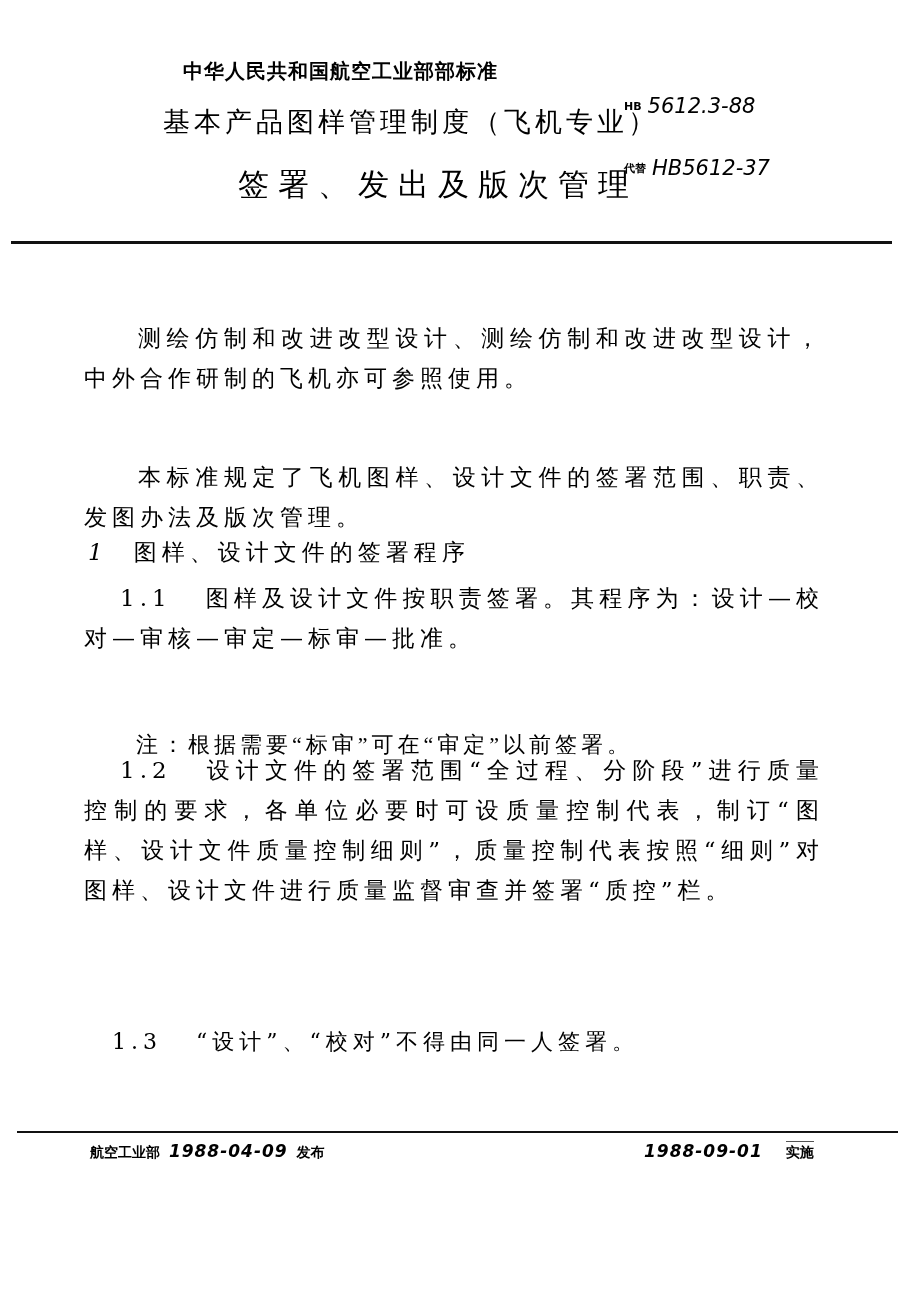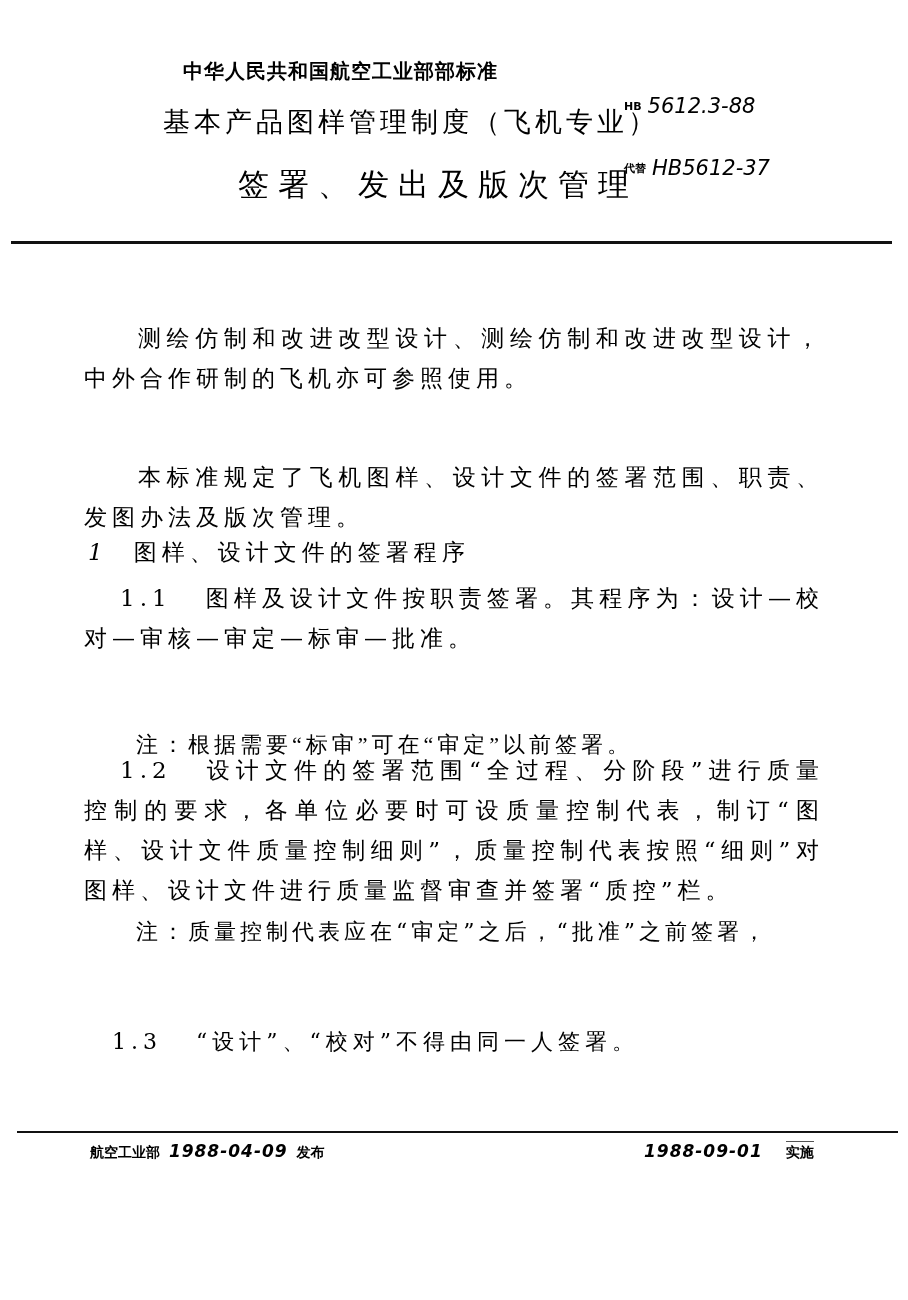--- a/index.html
+++ b/index.html
@@ -164,21 +164,20 @@
 
 <div class="body-text clause-1-1">
   <span class="num-label">1.1</span><span>图样及设计文件按职责签署。其程序为：设计—校对—审核—审定—标审—批准。</span>
 </div>
 <div class="abs note-1">注：根据需要“标审”可在“审定”以前签署。</div>
 
 <div class="body-text clause-1-2">
   <span class="num-label">1.2</span><span>设计文件的签署范围“全过程、分阶段”进行质量控制的要求，各单位必要时可设质量控制代表，制订“图样、设计文件质量控制细则”，质量控制代表按照“细则”对图样、设计文件进行质量监督审查并签署“质控”栏。</span>
 </div>
 <div class="note-2">
-  <span>注：质量控制代表应在“审定”之后，“批准”之前签署，</span>
 </div>
 
 <div class="abs clause-1-3">
   <span class="num-label">1.3</span><span>“设计”、“校对”不得由同一人签署。</span>
 </div>
 
 <div class="rule-bottom"></div>
 
 <div class="abs footer-issue">
   <span>航空工业部</span>

